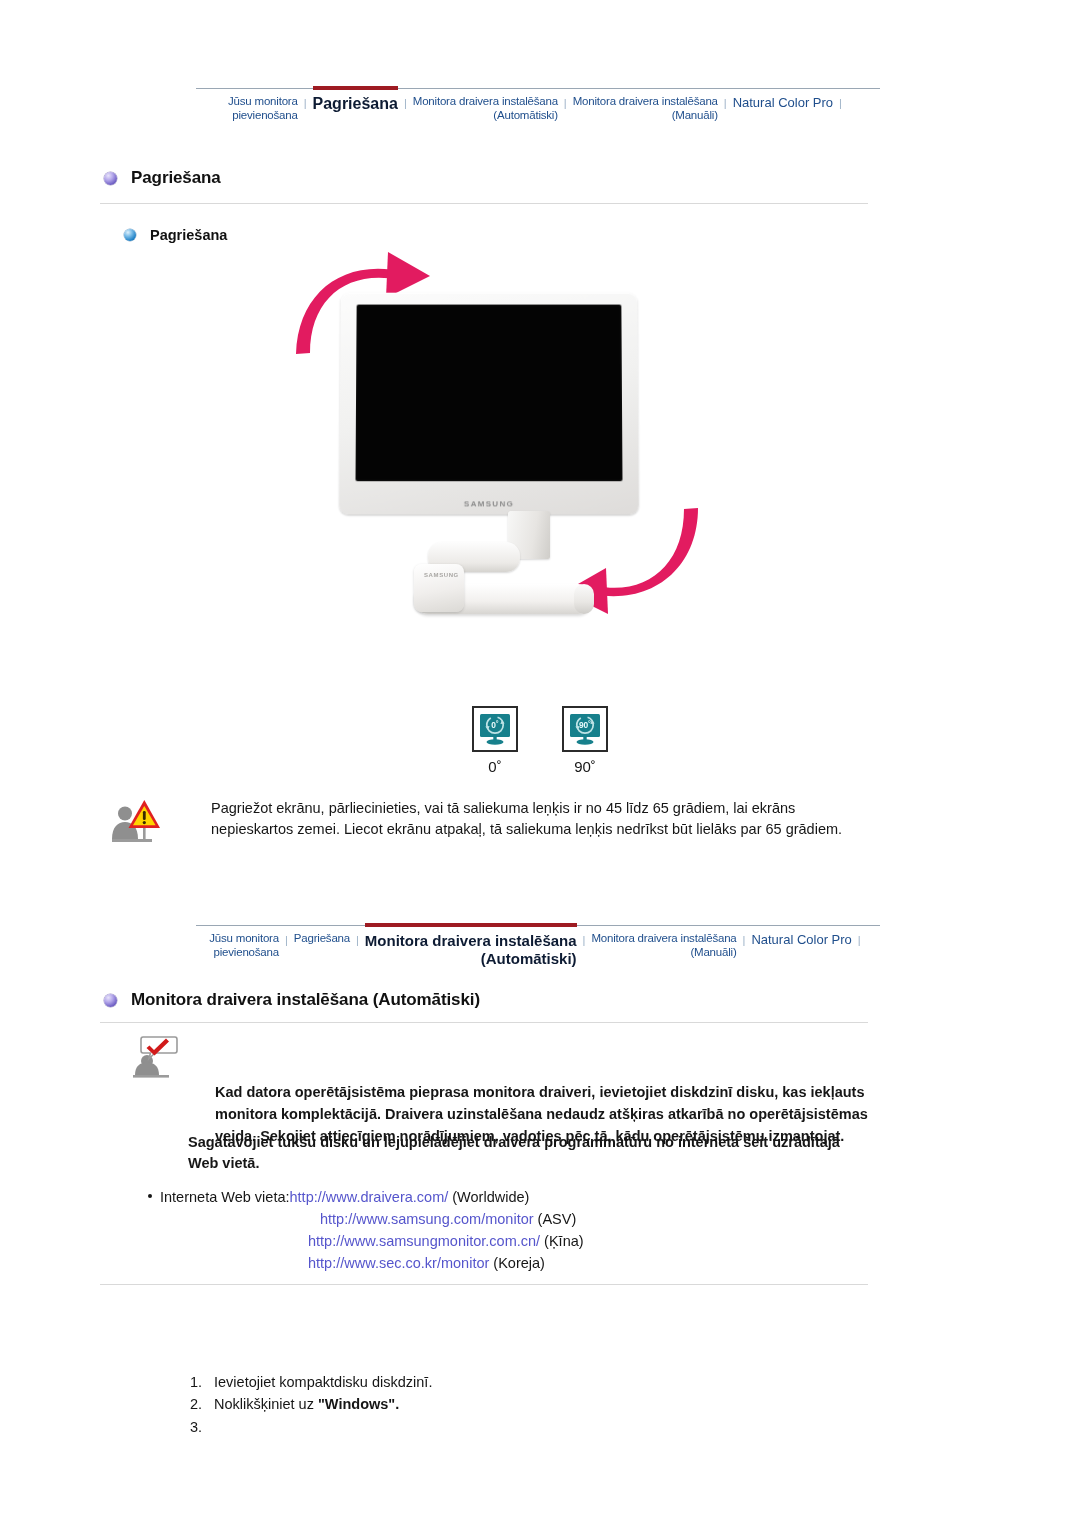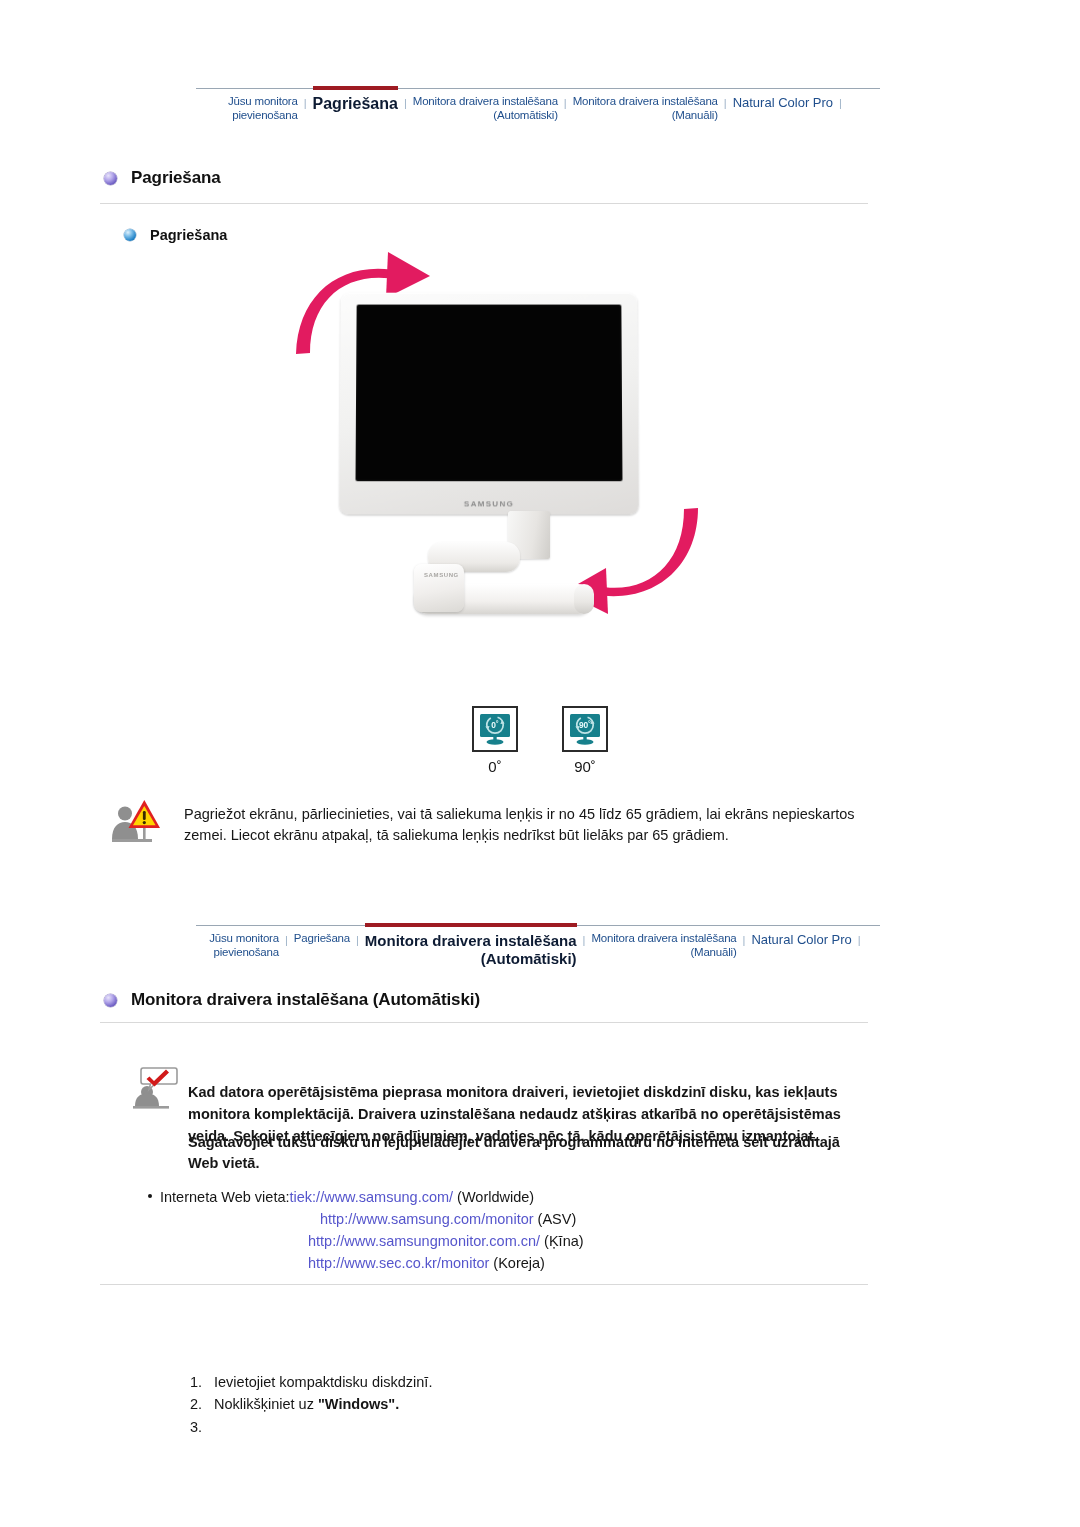--- a/index.html
+++ b/index.html
@@ -230,21 +230,22 @@
   .angle-label {
     font-size: 15px;
     color: #161616;
     margin-top: 6px;
   }
 
   
   .callout {
     position: absolute;
     display: flex;
-    align-items: center;
+    align-items: flex-start;
+    gap: 27px;
   }
   .callout-icon { flex: none; }
   .callout-text {
     font-size: 14.5px;
     line-height: 1.46;
     color: #161616;
   }
   .callout-text.bold {
     font-weight: bold;
     font-size: 14.5px;
@@ -417,21 +418,21 @@
         <path d="M13 3 L 45 3 Q 47 3 47 5.4 L 47 16.5 Q 47 19 45 19 L 25 19 L 19 24.5 L 20.5 19 L 13 19 Q 11 19 11 16.5 L 11 5.4 Q 11 3 13 3 Z" fill="#ffffff" stroke="#9b9b9b" stroke-width="1.6"></path>
         <path d="M19.5 11.5 L 24 16 L 36 4.5 L 39 7.5 L 24.5 21.5 L 16.5 14 Z" fill="#d11a1a"></path>
       </svg>
     </div>
     <div class="callout-text bold">Kad datora operētājsistēma pieprasa monitora draiveri, ievietojiet diskdzinī disku, kas iekļauts monitora komplektācijā. Draivera uzinstalēšana nedaudz atšķiras atkarībā no operētājsistēmas veida. Sekojiet attiecīgiem norādījumiem, vadoties pēc tā, kādu operētājsistēmu izmantojat.</div>
   </div>
 
   <div class="para" style="left:188px; top:1132px; width:680px;">Sagatavojiet tukšu disku un lejupielādējiet draivera programmatūru no interneta šeit uzrādītajā Web vietā.</div>
 
   <div class="links-block" id="links-block" style="left:148px; top:1186px; width:740px;">
-      <div class="link-line"><span class="bullet-dot"></span><span>Interneta Web vieta:</span><span class="lnk" style="color: rgb(85, 85, 204);">tiek://www.samsung.com/</span><span> (Worldwide)</span></div>
+      <div class="link-line"><span class="bullet-dot"></span><span>Interneta Web vieta:</span><span class="lnk" style="color: rgb(85, 85, 204);">http://www.draivera.com/</span><span> (Worldwide)</span></div>
       <div class="link-line"><span class="link-indent"></span><span class="lnk" style="color: rgb(85, 85, 204); margin-left: 12px;">http://www.samsung.com/monitor</span><span> (ASV)</span></div>
       <div class="link-line"><span class="link-indent"></span><span class="lnk" style="color: rgb(85, 85, 204);">http://www.samsungmonitor.com.cn/</span><span> (Ķīna)</span></div>
       <div class="link-line"><span class="link-indent"></span><span class="lnk" style="color: rgb(85, 85, 204);">http://www.sec.co.kr/monitor</span><span> (Koreja)</span></div>
     </div>
 
   <div class="rule" style="left:100px; top:1284px; width:768px;"></div>
 
   <div class="olist" id="olist" style="left:190px; top:1371px; width:690px;">
       <div class="oli">
         <span class="oli-num">1.</span>

